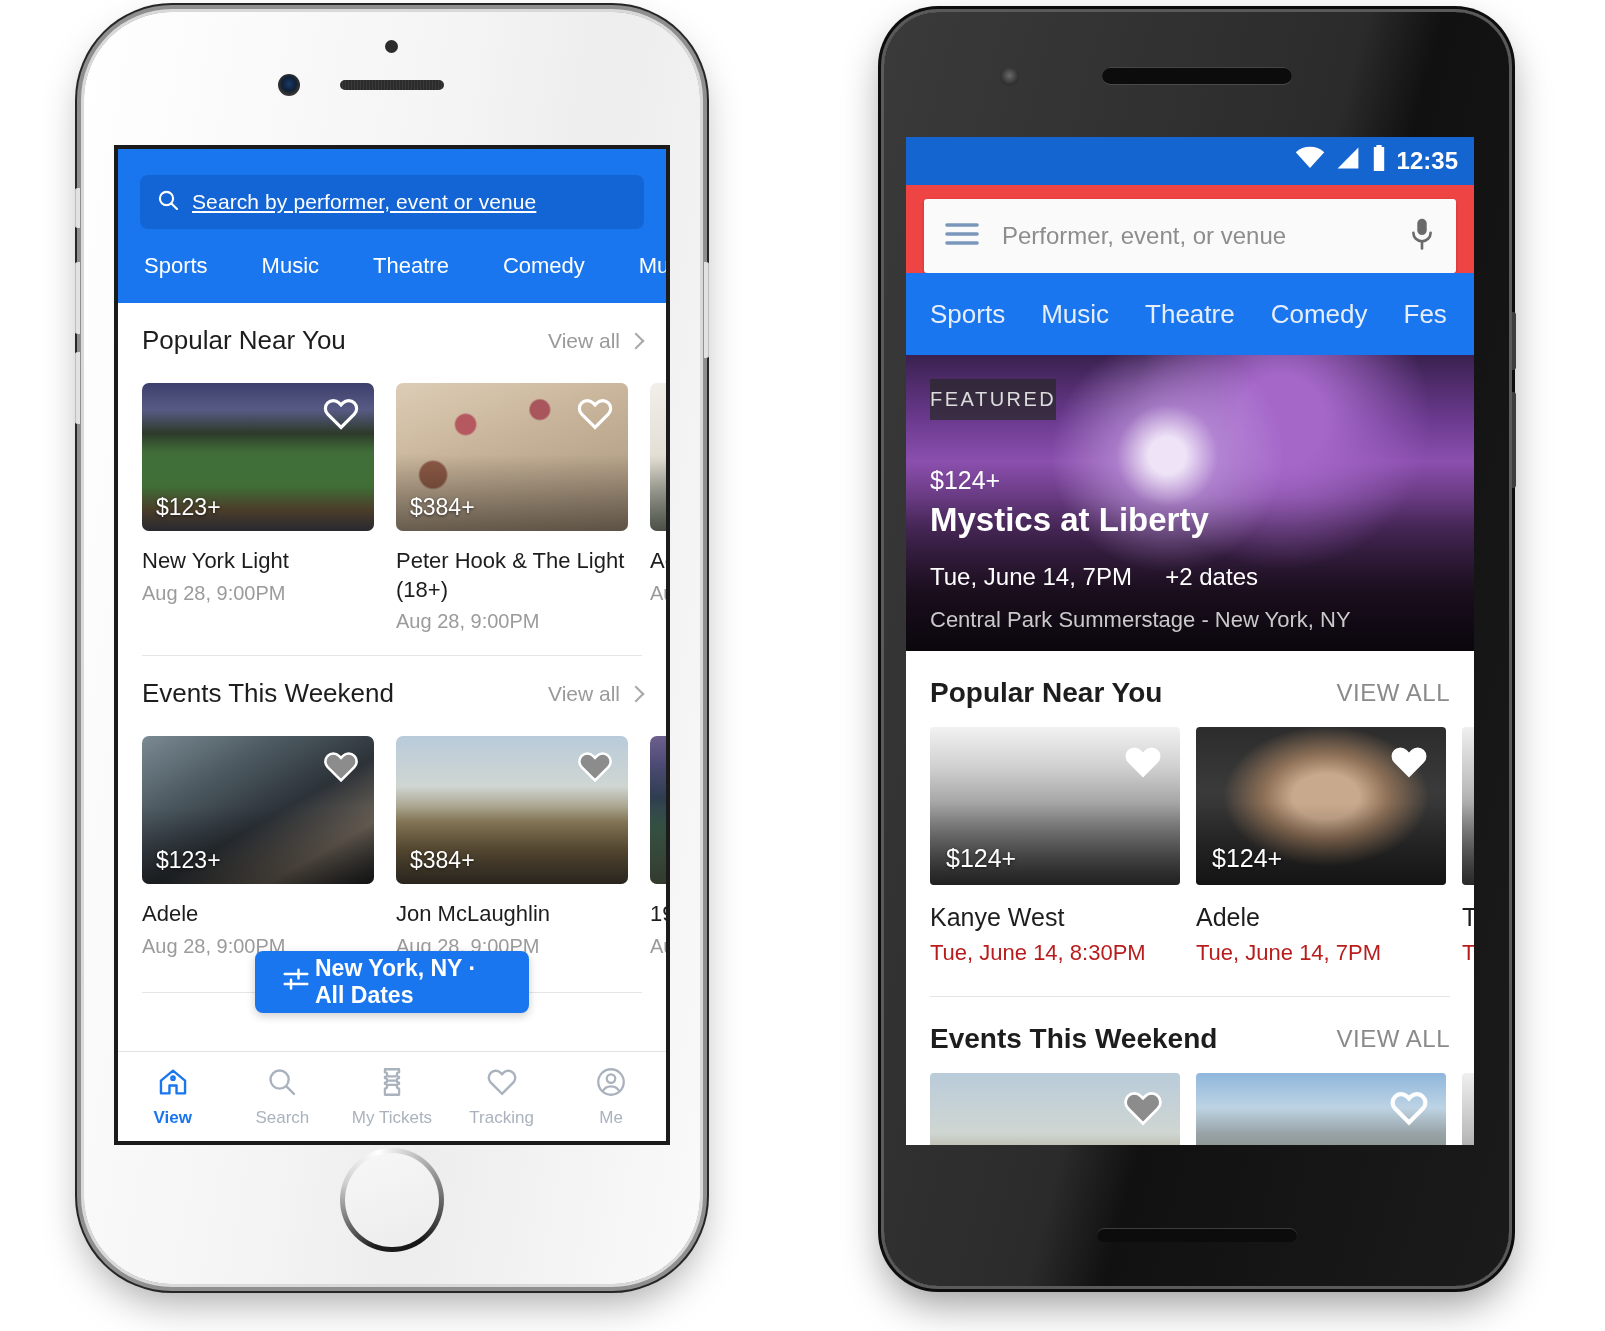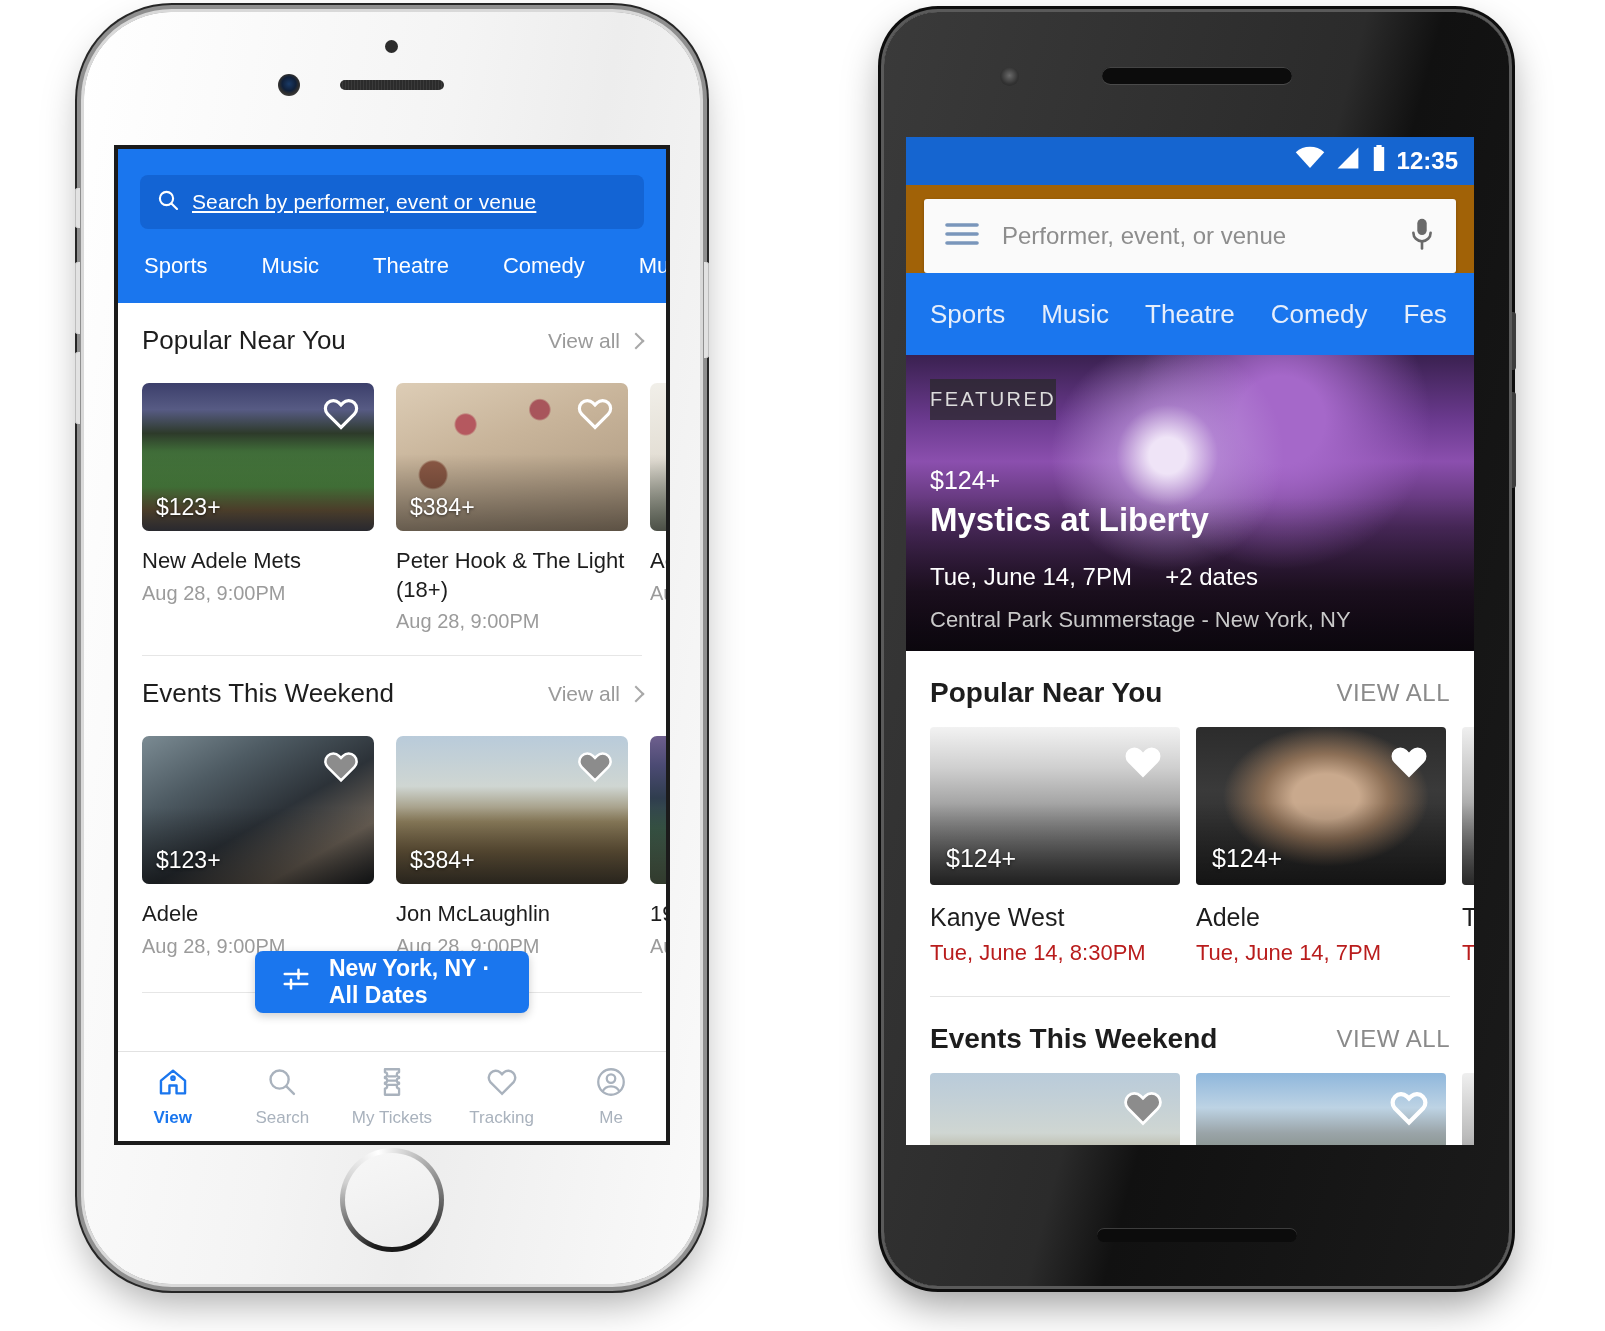--- a/index.html
+++ b/index.html
@@ -71,21 +71,21 @@
   .thumb { position:relative; height:148px; border-radius:7px; overflow:hidden; }
   .thumb .price { position:absolute; left:14px; bottom:10px; color:#fff; font-size:23px;
     text-shadow:0 1px 3px rgba(0,0,0,.6); }
   .heart { position:absolute; right:14px; top:12px; width:38px; height:38px; }
   .cap-title { font-size:22px; color:#1d1d1d; margin-top:16px; line-height:1.3; }
   .cap-sub { font-size:20px; color:#9b9b9b; margin-top:6px; }
   .divider { height:1px; background:#e6e6e6; margin:22px 24px 0 24px; }
 
   .filter-chip {
     position:absolute; left:50%; transform:translateX(-50%); bottom:128px;
-    display:flex; align-items:center; gap:18px;
+    display:flex; align-items:center; gap:4px;
     background:#1a76ee; color:#fff; border-radius:8px;
     height:62px; padding:0 26px; font-size:23px; font-weight:bold;
     box-shadow:0 3px 10px rgba(0,0,0,.2);
   }
   .tabbar { position:absolute; left:0; right:0; bottom:0; height:90px;
     background:#fff; border-top:1px solid #e2e2e2; display:flex; }
   .tabitem { flex:1; display:flex; flex-direction:column; align-items:center; justify-content:center; gap:5px; }
   .tabitem .lbl { font-size:17px; color:#a9b2bd; }
   .tabitem.active .lbl { color:#1a76ee; font-weight:bold; }
 
@@ -104,21 +104,21 @@
   .an-screen { position:absolute; left:22px; top:125px; width:568px; height:1008px;
     background:#fff; overflow:hidden; }
   .an-chin { position:absolute; left:50%; bottom:44px; transform:translateX(-50%);
     width:200px; height:14px; border-radius:8px; background:#0c0c0c; box-shadow: inset 0 1px 0 #3d3d3d; }
   .an-btn { position:absolute; right:-7px; width:4px; border-radius:0 3px 3px 0; background:#3d3d3d; }
   .an-btn.p { top:300px; height:58px; }
   .an-btn.v { top:380px; height:96px; }
 
   .an-status { height:48px; background:#1565d0; display:flex; align-items:center;
     justify-content:flex-end; gap:10px; padding:0 16px; color:#fff; font-size:24px; font-weight:bold; }
-  .an-searchwrap { background:#a16207; padding:14px 18px 0 18px; }
+  .an-searchwrap { background:#ef4444; padding:14px 18px 0 18px; }
   .an-search { display:flex; align-items:center; background:#fafafa; height:74px;
     border-radius:3px; padding:0 20px; gap:22px; box-shadow:0 1px 3px rgba(0,0,0,.25); }
   .an-search .ph { flex:1; color:#8d8d8d; font-size:24px; }
   .an-tabs { background:#1a76ee; height:82px; display:flex; align-items:center; padding:0 20px; overflow:hidden; }
   .an-tab { color:#e6eefb; font-size:26px; white-space:nowrap; padding:0 18px; }
   .an-tab:first-child { padding-left:4px; }
 
   .featured { position:relative; height:296px; overflow:hidden; }
   .feat-badge { position:absolute; left:24px; top:24px; background:rgba(40,40,40,.72);
     color:#dcdcdc; font-size:20px; letter-spacing:2.5px; padding:9px 0; }
@@ -220,21 +220,21 @@
           <div class="card">
             <div class="thumb img-mets">
               <div class="scrim"></div>
               <span class="heart">
                 <svg viewBox="0 0 24 24" width="38" height="38" fill="none" stroke="#ffffff" stroke-width="2">
                   <path d="M12 20.5 3.6 12.1a5 5 0 0 1 7.1-7.1l1.3 1.3 1.3-1.3a5 5 0 0 1 7.1 7.1z"></path>
                 </svg>
               </span>
               <span class="price">$123+</span>
             </div>
-            <div class="cap-title">New Adele Mets</div>
+            <div class="cap-title">New York Light</div>
             <div class="cap-sub">Aug 28, 9:00PM</div>
           </div>
           <div class="card">
             <div class="thumb img-floral">
               <div class="scrim"></div>
               <span class="heart">
                 <svg viewBox="0 0 24 24" width="38" height="38" fill="none" stroke="#ffffff" stroke-width="2">
                   <path d="M12 20.5 3.6 12.1a5 5 0 0 1 7.1-7.1l1.3 1.3 1.3-1.3a5 5 0 0 1 7.1 7.1z"></path>
                 </svg>
               </span>

